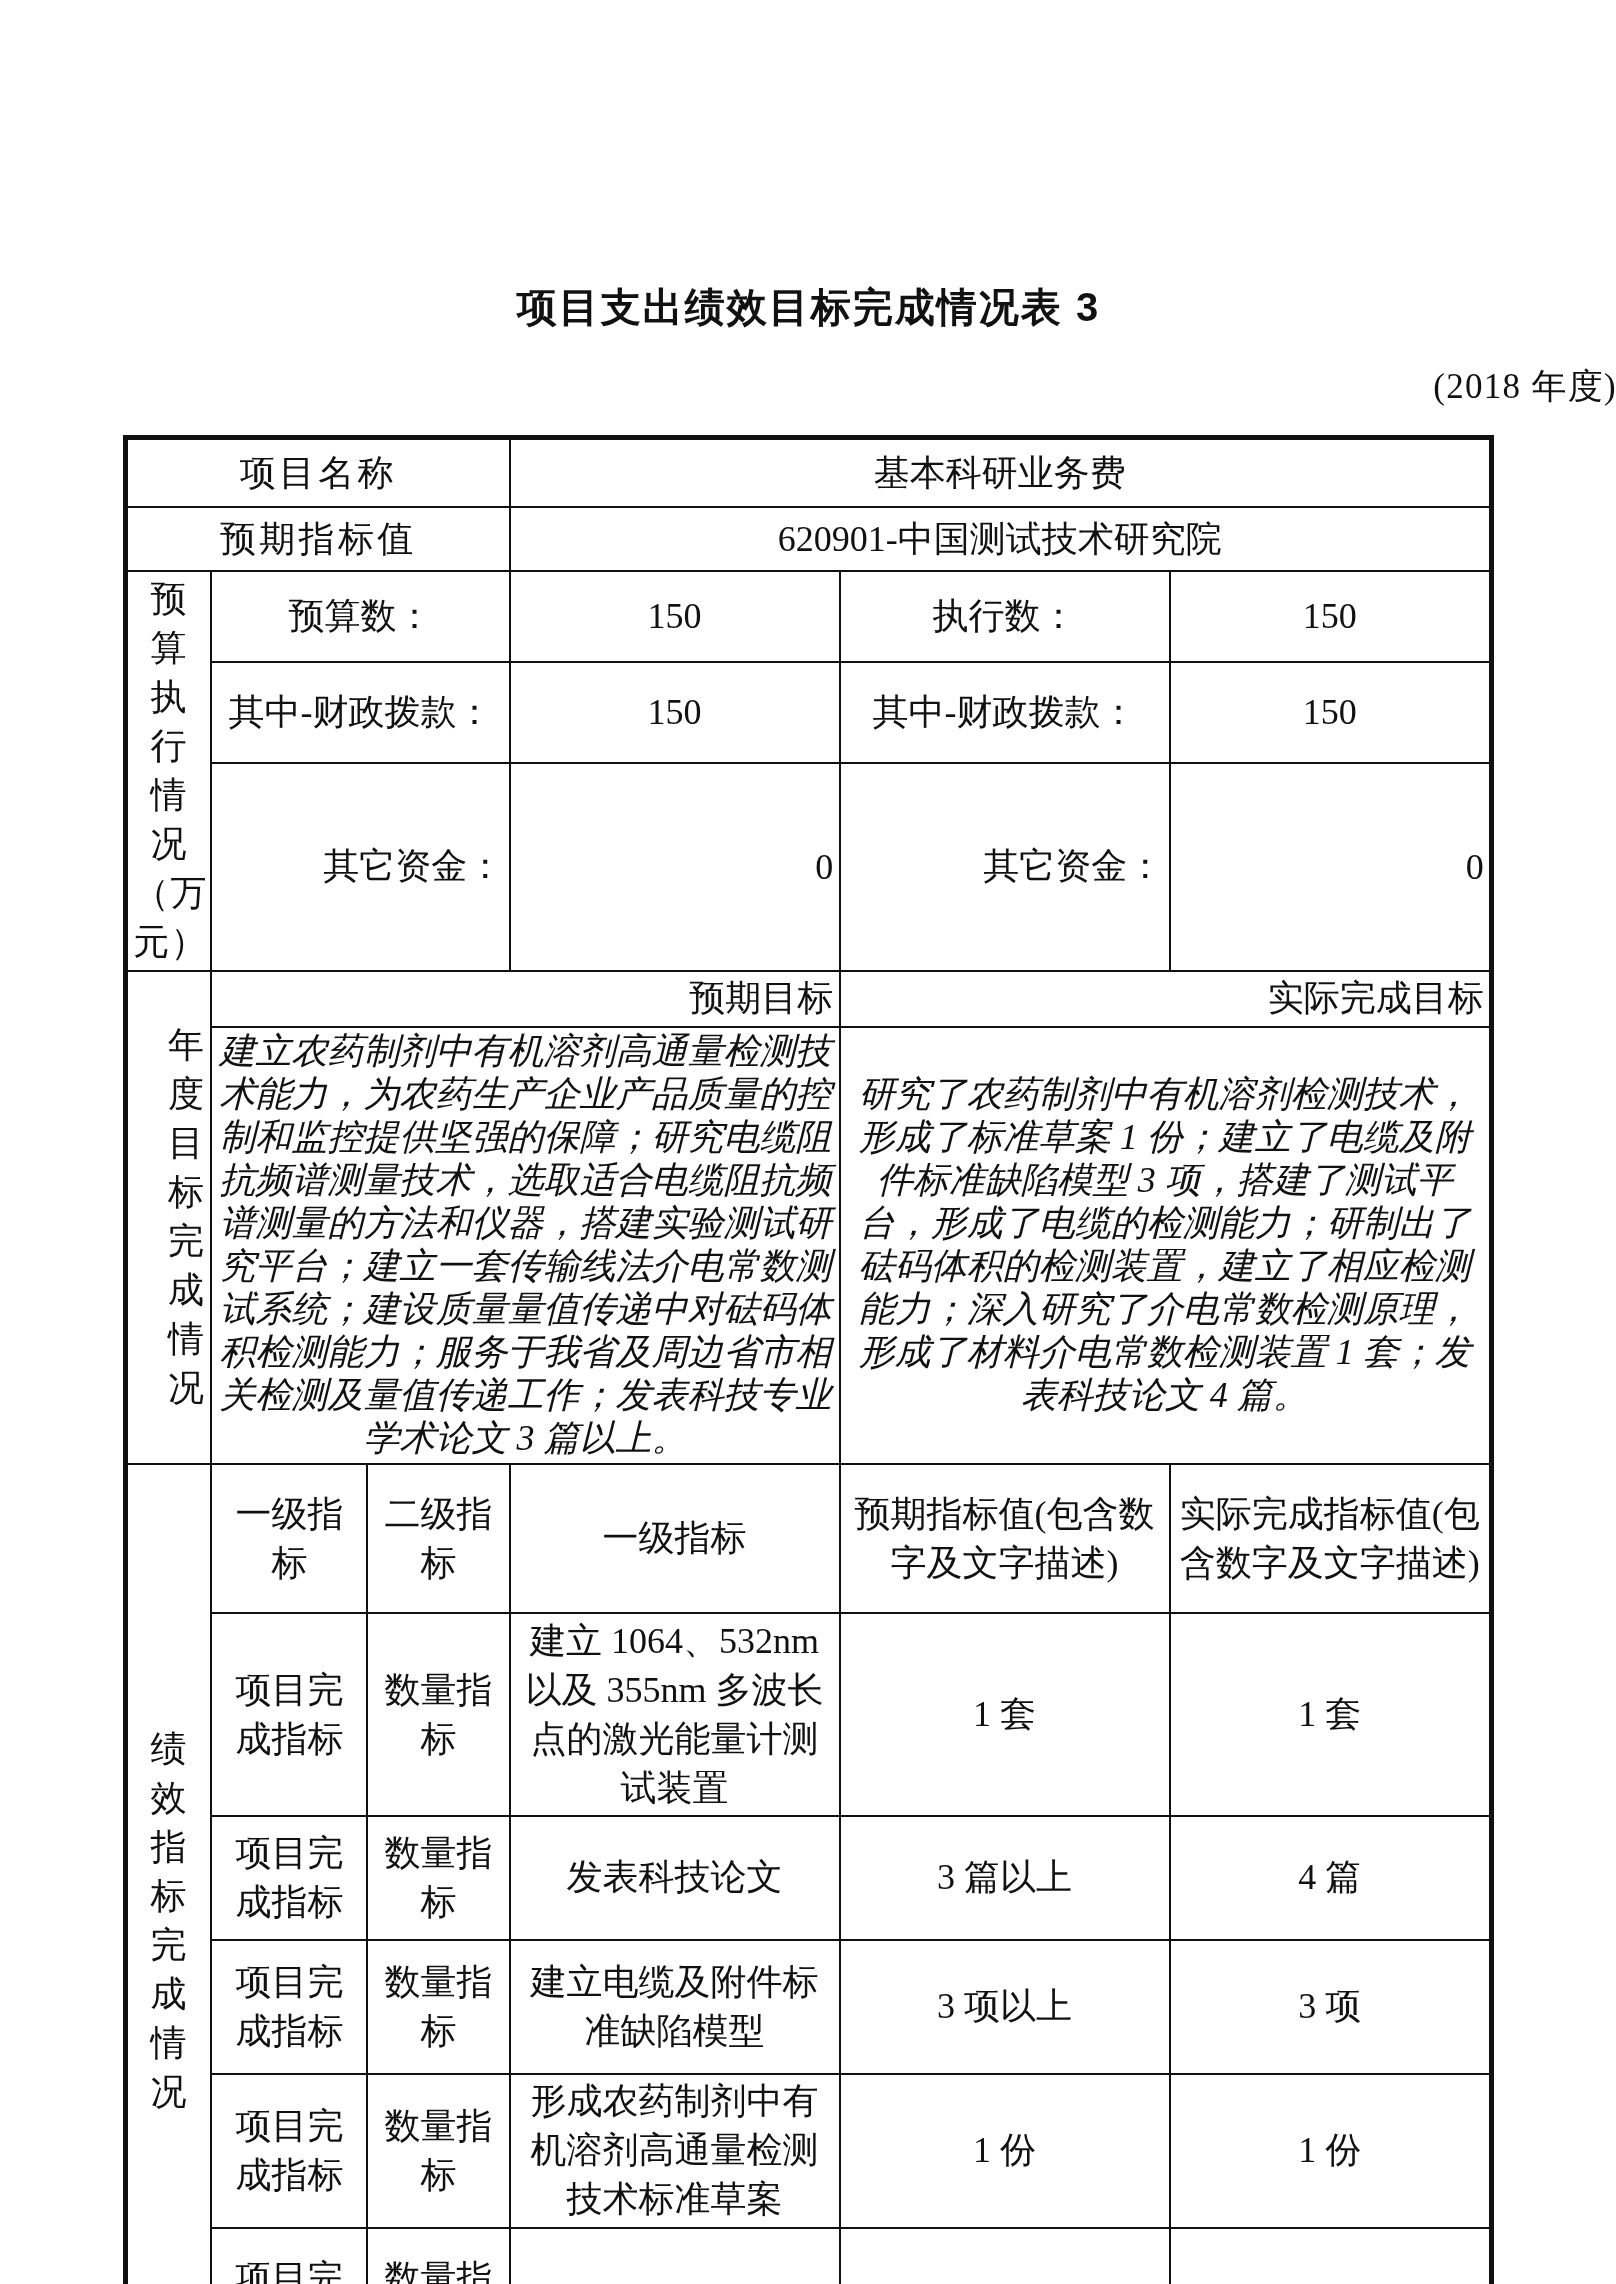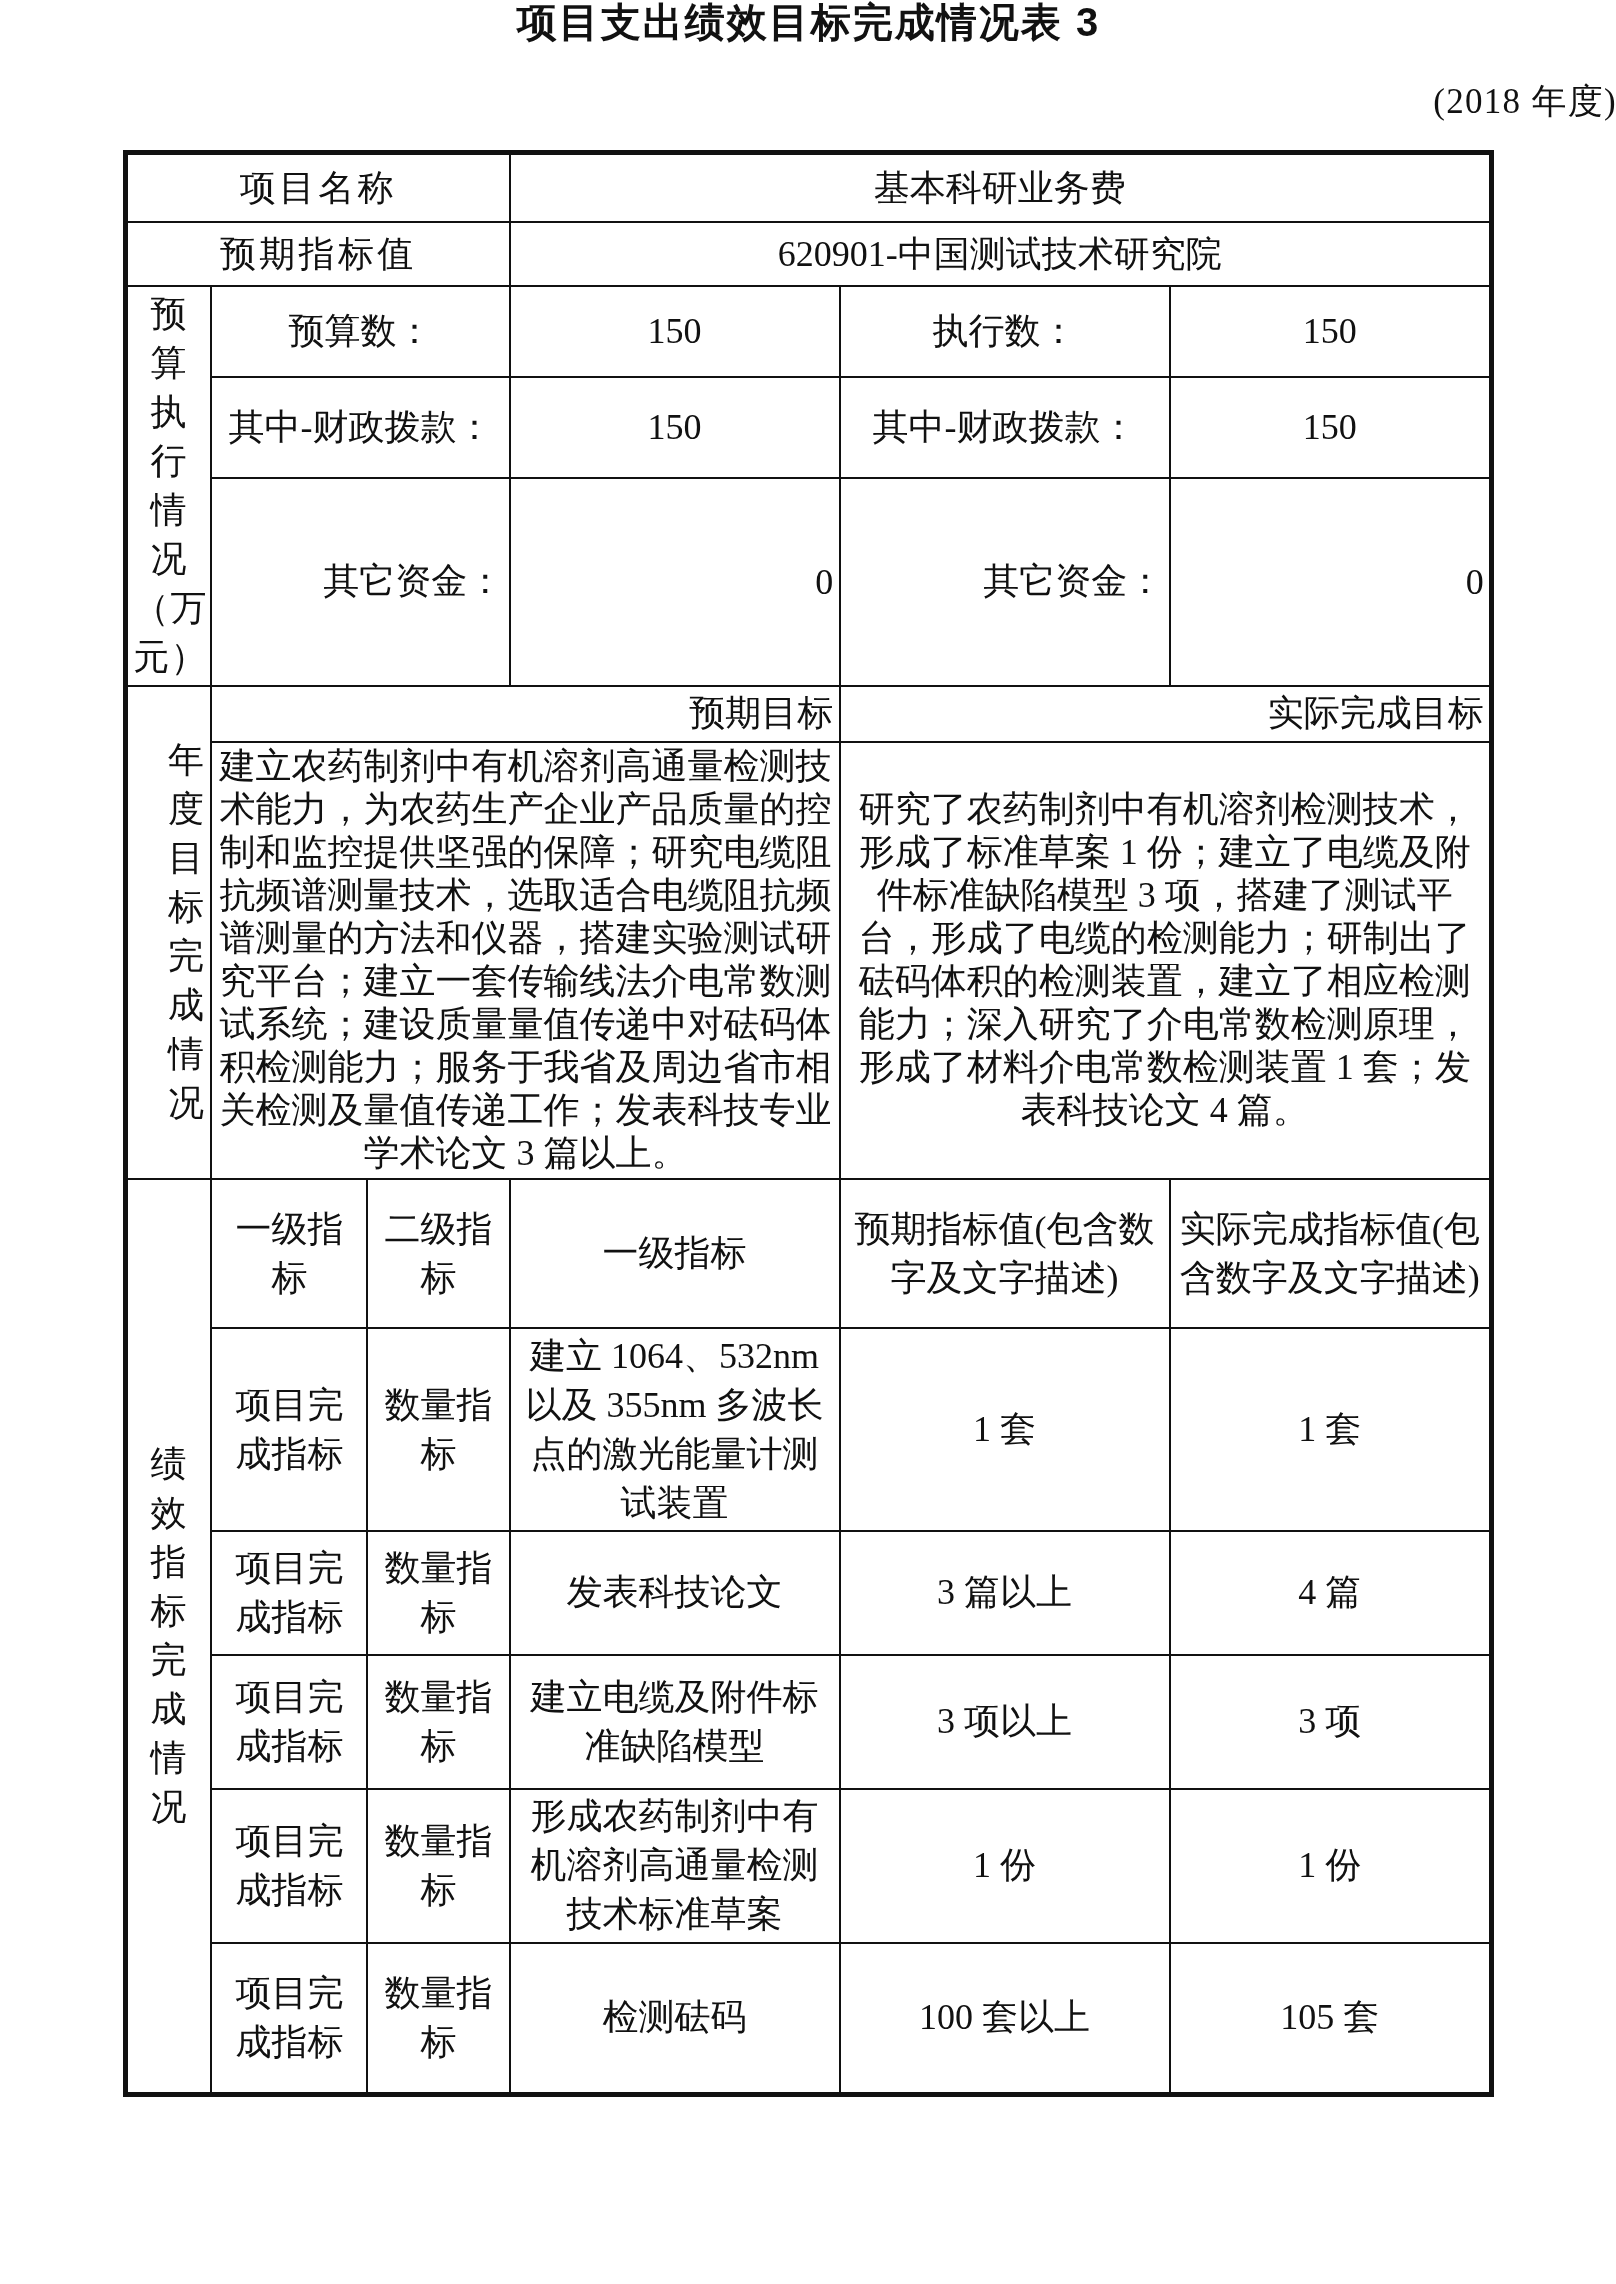--- a/index.html
+++ b/index.html
@@ -10,20 +10,21 @@
   .page {
     position: relative;
     width: 1617px;
     height: 2284px;
     margin: 0 auto;
     background: #ffffff;
     color: #111111;
     font-family: "Liberation Serif", serif;
   }
   .title {
+    padding-top: 285px;
     text-align: center;
     font-family: "Liberation Sans", sans-serif;
     font-weight: bold;
     font-size: 40px;
     letter-spacing: 2px;
     line-height: 1.1;
   }
   .subtitle {
     margin-top: 34px;
     text-align: right;
@@ -51,20 +52,21 @@
     letter-spacing: 1.3px;
     padding: 0 1.3px;
   }
   td.lbl { letter-spacing: 3.3px; }
   td.para {
     text-align: justify;
     text-justify: inter-character;
     line-height: 43px;
     padding: 6.5px 9px;
     vertical-align: middle;
+    font-style: italic;
   }
   tr.r-info  td { height: 61px; }
   tr.r-info2 td { height: 57px; }
   tr.r-b1 td { height: 56px; }
   tr.r-b2 td { height: 64px; margin-left: 24px; }
   tr.r-b3 td { height: 138px; text-align: right; }
   tr.r-gh td { height: 49px; text-align: right; }
   tr.r-gp td { height: 384px; }
   tr.r-ih td { height: 142px; }
   tr.r-i1 td { height: 131px; }

